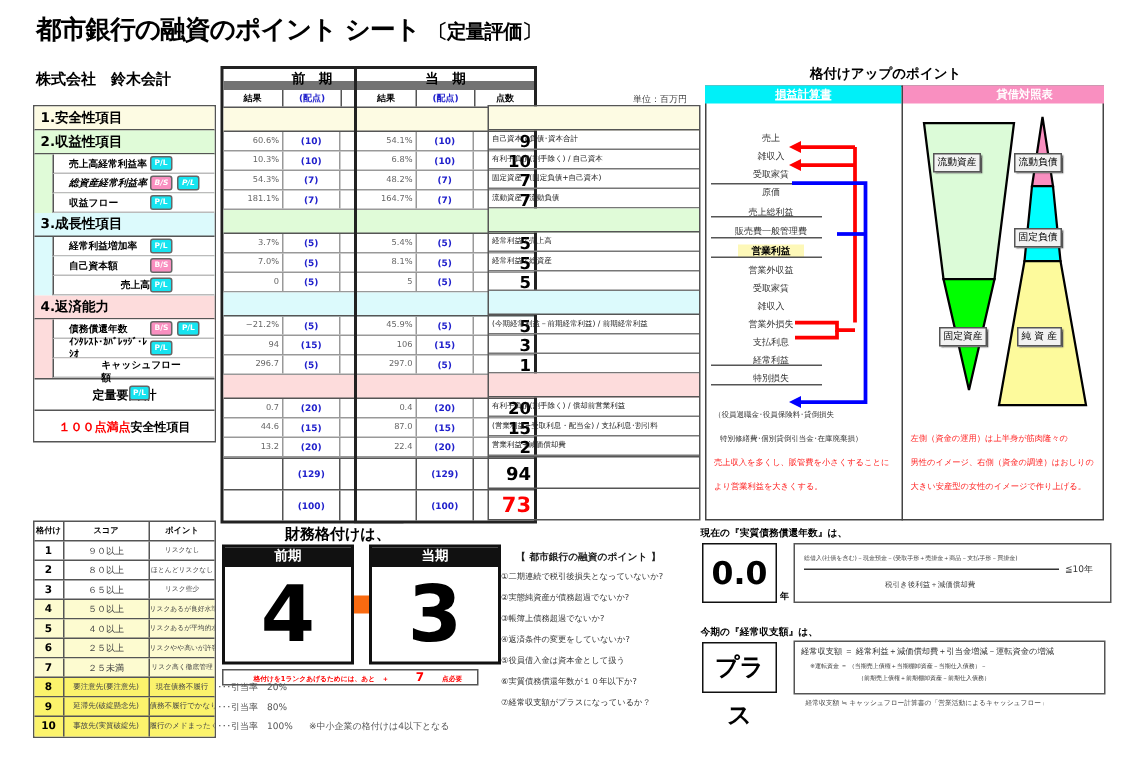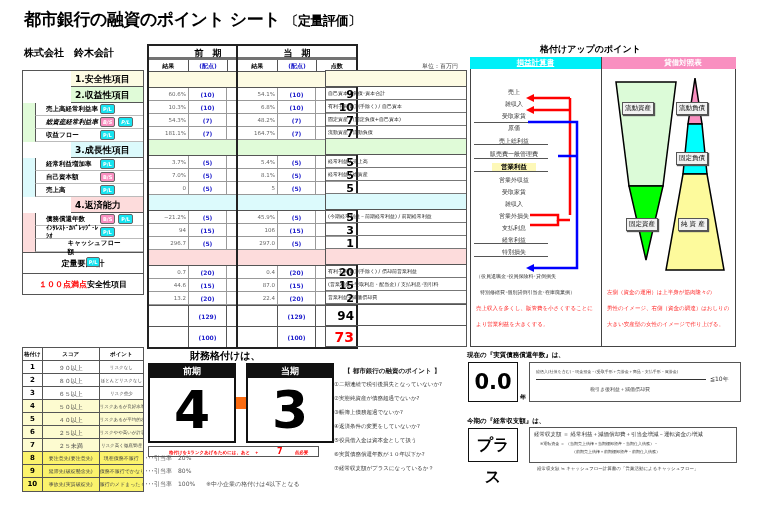--- a/index.html
+++ b/index.html
@@ -5,33 +5,33 @@
   * { box-sizing: border-box; margin: 0; padding: 0; }
   body { width: 760px; height: 516px; background: #fff; font-family: "DejaVu Sans", sans-serif; color: #000; position: relative; overflow: hidden; }
   .abs { position: absolute; }
   .title { left: 24px; top: 8px; font-size: 17px; font-weight: bold; letter-spacing: -0.5px; }
   .title small { font-size: 13px; }
   .company { left: 24px; top: 46px; font-size: 10px; font-weight: bold; }
   .unit { left: 422px; top: 62px; font-size: 6px; color: #444; }
 
   
   .labels { left: 22px; top: 70px; width: 122px; border: 1px solid #555; }
-  .sec { height: 16px; font-size: 9px; font-weight: bold; padding-left: 4px; line-height: 16px; border-bottom: 1px solid #555; margin-left: 48px; }
+  .sec { height: 16px; font-size: 9px; font-weight: bold; padding-left: 4px; line-height: 16px; border-bottom: 1px solid #555; }
   .sec1 { background: #fdfbe3; } .sec2 { background: #e0fbd8; } .sec3 { background: #dcfafc; } .sec4 { background: #fddcdc; }
   .item { height: 13px; font-size: 6.5px; font-weight: bold; display: flex; align-items: center; margin-left: 12px; border-left: 1px solid #555; background: #fff; padding-left: 10px; position: relative; }
   .item .nm { width: 54px; }
   .tag { font-size: 5px; color: #fff; padding: 0 2px; border-radius: 2px; border: 1px solid #666; margin-right: 3px; line-height: 8px; }
   .bs { background: #f98fc0; } .pl { background: #17e4f0; }
   .grp-bg1 { background: #fdfbe3; } .grp-bg2 { background: #e0fbd8; } .grp-bg3 { background: #dcfafc; } .grp-bg4 { background: #fddcdc; }
   .totrow { height: 21px; border-top: 1px solid #555; font-size: 8px; font-weight: bold; text-align: center; line-height: 21px; background: #fff; }
   .totrow .red { color: #f00; }
 
   
   .ptable { top: 44px; width: 122px; border: 2px solid #222; background: #fff; }
-  .ph { height: 14px; text-align: center; font-size: 9px; font-weight: bold; border-bottom: 3px solid #737373; line-height: 14px; }
+  .ph { height: 14px; text-align: center; font-size: 9px; font-weight: bold; border-bottom: 6px solid #737373; line-height: 14px; }
   .pc { display: flex; height: 12px; border-bottom: 1px solid #555; font-size: 6px; font-weight: bold; }
   .pc div { flex: 1; text-align: center; line-height: 12px; border-right: 1px solid #555; }
   .pc div:last-child { border-right: none; }
   .pc .blue { color: #22c; }
   .psec { height: 16px; border-bottom: 1px solid #555; }
   .prow { display: flex; height: 13px; border-bottom: 1px solid #999; }
   .prow div { line-height: 13px; border-right: 1px solid #999; }
   .prow div:last-child { border-right: none; }
   .prow .r { width: 40px; text-align: right; font-size: 5.5px; color: #666; padding-right: 2px; }
   .prow .w { width: 38px; text-align: center; font-size: 6px; color: #22c; font-weight: bold; }
@@ -123,21 +123,21 @@
     <div class="sec sec3">3.成長性項目</div>
     <div class="grp-bg3">
       <div class="item" style="border-bottom: 1px solid rgb(187, 187, 187);">
         <span class="nm">経常利益増加率</span>
         <span class="tag pl">P/L</span>
       </div>
       <div class="item" style="border-bottom: 1px solid rgb(187, 187, 187);">
         <span class="nm">自己資本額</span>
         <span class="tag bs">B/S</span>
       </div>
-      <div class="item" style="border-bottom: 1px solid rgb(187, 187, 187);">
+      <div class="item" style="border-bottom: 1px solid rgb(187, 187, 187); text-align: right;">
         <span class="nm">売上高</span>
         <span class="tag pl">P/L</span>
       </div>
     </div>
     <div class="sec sec4">4.返済能力</div>
     <div class="grp-bg4">
       <div class="item" style="border-bottom: 1px solid rgb(187, 187, 187);">
         <span class="nm">債務償還年数</span>
         <span class="tag bs">B/S</span>
         <span class="tag pl">P/L</span>

